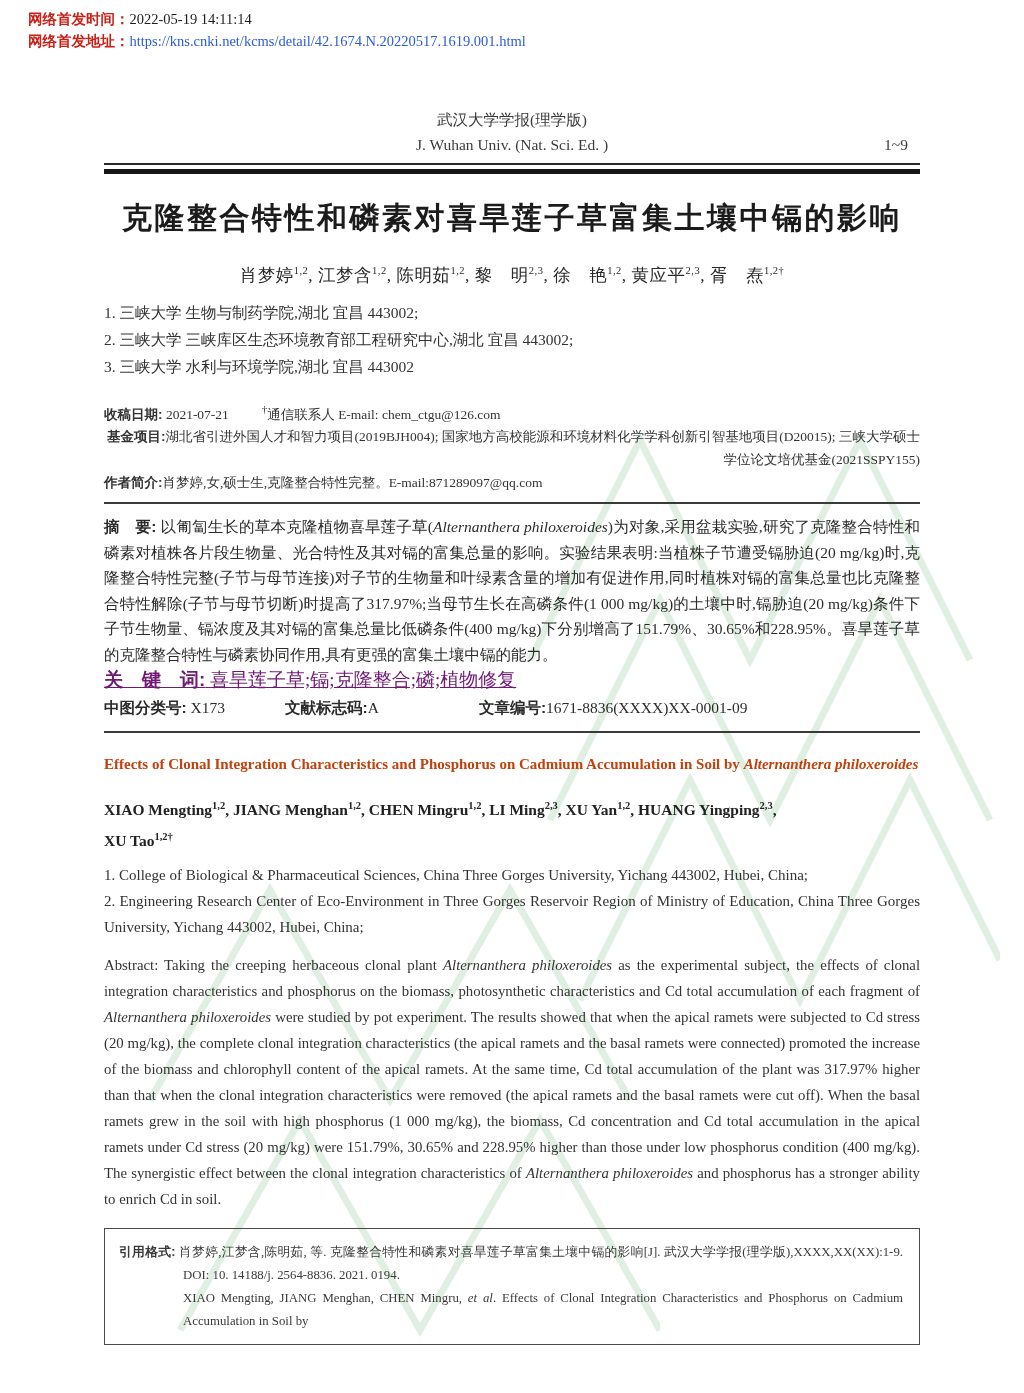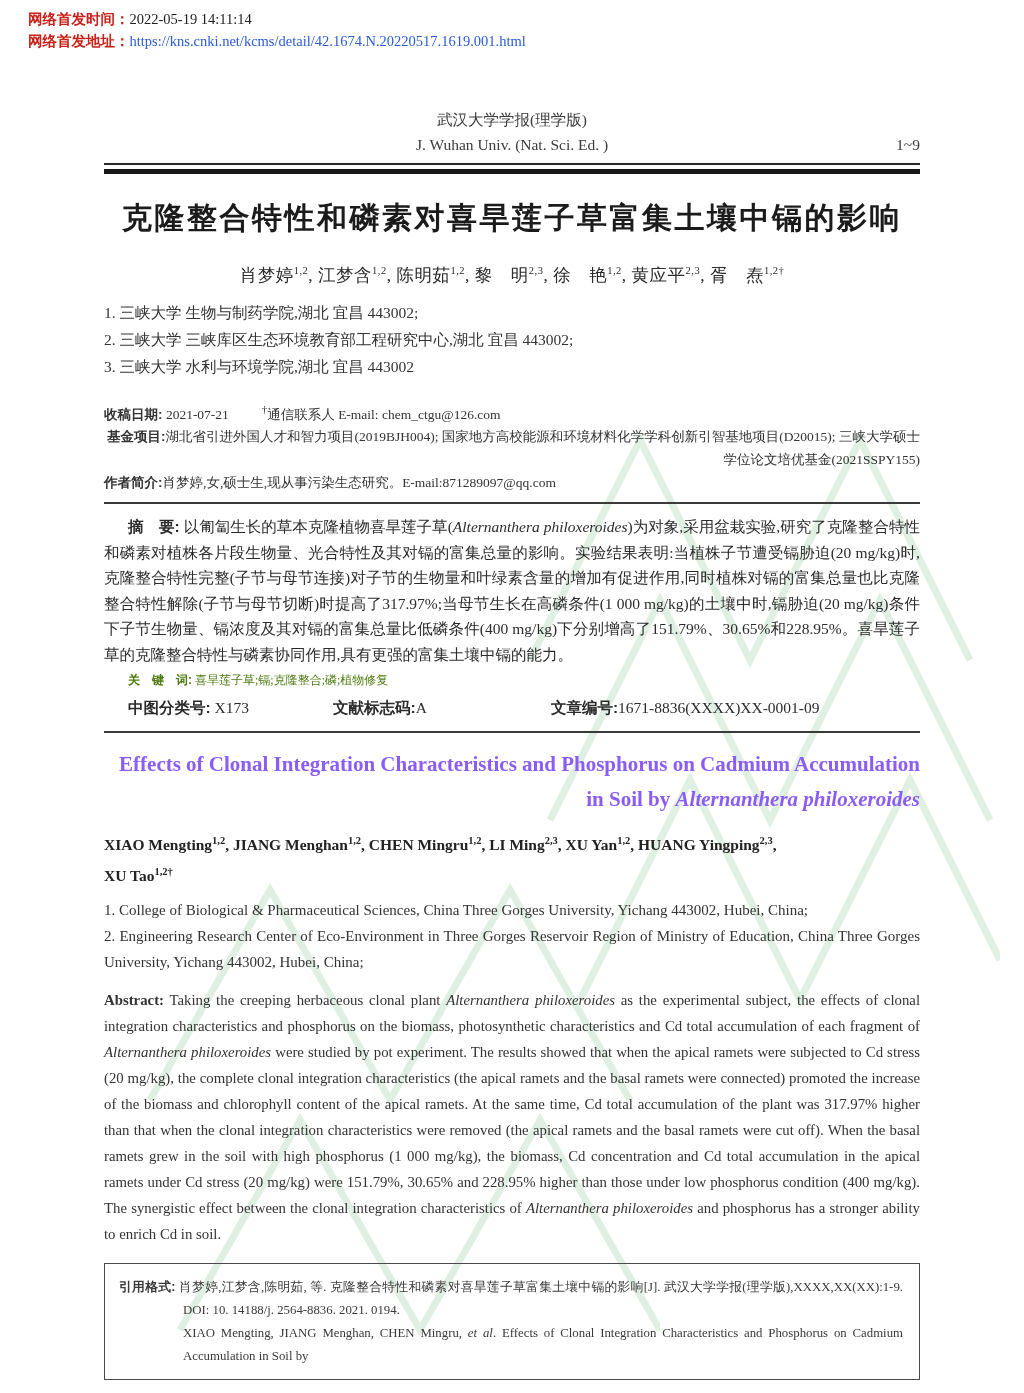--- a/index.html
+++ b/index.html
@@ -9,47 +9,47 @@
     -webkit-font-smoothing:antialiased;
   }
   .watermark{position:absolute;pointer-events:none;opacity:0.28;}
   .online-first{padding:8px 8px 0 28px;font-size:14.5px;line-height:22px;}
   .red-label{color:#c9211a;font-weight:bold;font-family:"Liberation Sans","DejaVu Sans",sans-serif;}
   .of-time{color:#1d1d1d;}
   .url-link{color:#2b5bd7;text-decoration:none;}
   .content{margin:0 104px;position:relative;}
   .journal-head{margin-top:58px;text-align:center;font-size:15.5px;color:#3a3a3a;}
   .journal-en-row{position:relative;margin-top:5px;}
-  .pages{position:absolute;right:0;top:0;}
+  .pages{position:absolute;right:12px;top:0;}
   .rule-thin{height:2px;background:#2a2a2a;margin-top:9px;}
   .rule-thick{height:4.5px;background:#161616;margin-top:4px;}
   .doi-row{text-align:right;margin-top:9px;font-size:14.5px;color:#2c2c2c;}
   .doi-label{font-weight:bold;}
   .title-cn{margin-top:24px;text-align:center;font-family:"Liberation Sans","DejaVu Sans",sans-serif;
     font-weight:bold;font-size:30px;letter-spacing:2.5px;color:#1b1b1b;}
   .authors-cn{margin-top:24px;text-align:center;font-size:17.5px;letter-spacing:0.5px;color:#2a2a2a;}
   .authors-cn sup,.authors-en sup{font-size:10.5px;}
   .affils-cn{margin-top:12px;font-size:15.5px;line-height:27px;color:#333;}
   .footnotes{margin-top:18px;font-size:13.5px;line-height:23px;color:#333;}
   .fn-label{font-family:"Liberation Sans","DejaVu Sans",sans-serif;font-weight:bold;}
   .fund-para{padding-left:62px;text-indent:-62px;text-align:right;}
   .recv-gap{display:inline-block;width:26px;}
   .rule-mid{height:2px;background:#3a3a3a;margin-top:8px;}
   .abstract-cn{margin-top:10px;font-size:15.5px;line-height:25.5px;text-align:justify;color:#2b2b2b;}
-  .cjk-bold{font-family:"Liberation Sans","DejaVu Sans",sans-serif;font-weight:bold;margin-left:24px;}
+  .cjk-bold{font-family:"Liberation Sans","DejaVu Sans",sans-serif;font-weight:bold;}
   .it{font-style:italic;}
-  .keywords{margin-top:0;font-size:12px;line-height:26px;color:#4d7c0f;}
+  .keywords{margin-top:0;font-size:19px;line-height:26px;color:#701a75;text-decoration:underline;}
   .clc-row{margin-top:2px;font-size:15.5px;line-height:26px;display:flex;color:#2b2b2b;}
   .clc-i2{margin-left:60px;}
   .clc-i3{margin-left:100px;}
-  .title-en{margin-top:14px;font-size:21px;font-weight:bold;line-height:35px;color:#8b5cf6;text-align:right;}
+  .title-en{margin-top:14px;font-size:15px;font-weight:bold;line-height:35px;color:#c2410c;}
   .authors-en{margin-top:10px;font-size:15.5px;font-weight:bold;line-height:27px;color:#222;}
   .affils-en{margin-top:8px;font-size:15px;line-height:26px;text-align:justify;color:#333;}
   .abstract-en{margin-top:12px;font-size:14.8px;line-height:26px;text-align:justify;color:#333;}
-  .ab-label{font-weight:bold;}
+  .ab-label{font-weight:normal;}
   .cite-box{margin-top:16px;border:1.5px solid #4a4a4a;padding:11px 16px 11px 14px;
     font-size:12.8px;line-height:23px;text-align:justify;color:#3a3a3a;}
   .cite-cn{padding-left:64px;text-indent:-64px;margin:0;}
   .cite-en{padding-left:64px;margin:0;}
 </style>
 </head>
 <body>
 
 <svg class="watermark" style="left:520px;top:400px;" width="480" height="620" viewBox="0 0 480 620">
   <g fill="none" stroke="#8fc79a" stroke-width="7">
@@ -109,21 +109,21 @@
     <div>
       <span class="fn-label">收稿日期:</span>
       <span>2021-07-21</span>
       <span class="recv-gap"></span>
       <sup>†</sup><span>通信联系人 E-mail: chem_ctgu@126.com</span>
     </div>
     <div class="fund-para">
       <span class="fn-label">基金项目:</span><span>湖北省引进外国人才和智力项目(2019BJH004); 国家地方高校能源和环境材料化学学科创新引智基地项目(D20015); 三峡大学硕士学位论文培优基金(2021SSPY155)</span>
     </div>
     <div>
-      <span class="fn-label">作者简介:</span><span>肖梦婷,女,硕士生,现从事污染生态研究。E-mail:871289097@qq.com</span>
+      <span class="fn-label">作者简介:</span><span>肖梦婷,女,硕士生,克隆整合特性完整。E-mail:871289097@qq.com</span>
     </div>
   </div>
 
   <div class="rule-mid"></div>
 
   <p class="abstract-cn" style="margin:10px 0 0 0;">
     <span class="cjk-bold">摘　要:</span>
     <span>以匍匐生长的草本克隆植物喜旱莲子草(</span><span class="it">Alternanthera philoxeroides</span><span>)为对象,采用盆栽实验,研究了克隆整合特性和磷素对植株各片段生物量、光合特性及其对镉的富集总量的影响。实验结果表明:当植株子节遭受镉胁迫(20 mg/kg)时,克隆整合特性完整(子节与母节连接)对子节的生物量和叶绿素含量的增加有促进作用,同时植株对镉的富集总量也比克隆整合特性解除(子节与母节切断)时提高了317.97%;当母节生长在高磷条件(1 000 mg/kg)的土壤中时,镉胁迫(20 mg/kg)条件下子节生物量、镉浓度及其对镉的富集总量比低磷条件(400 mg/kg)下分别增高了151.79%、30.65%和228.95%。喜旱莲子草的克隆整合特性与磷素协同作用,具有更强的富集土壤中镉的能力。</span>
   </p>
 

